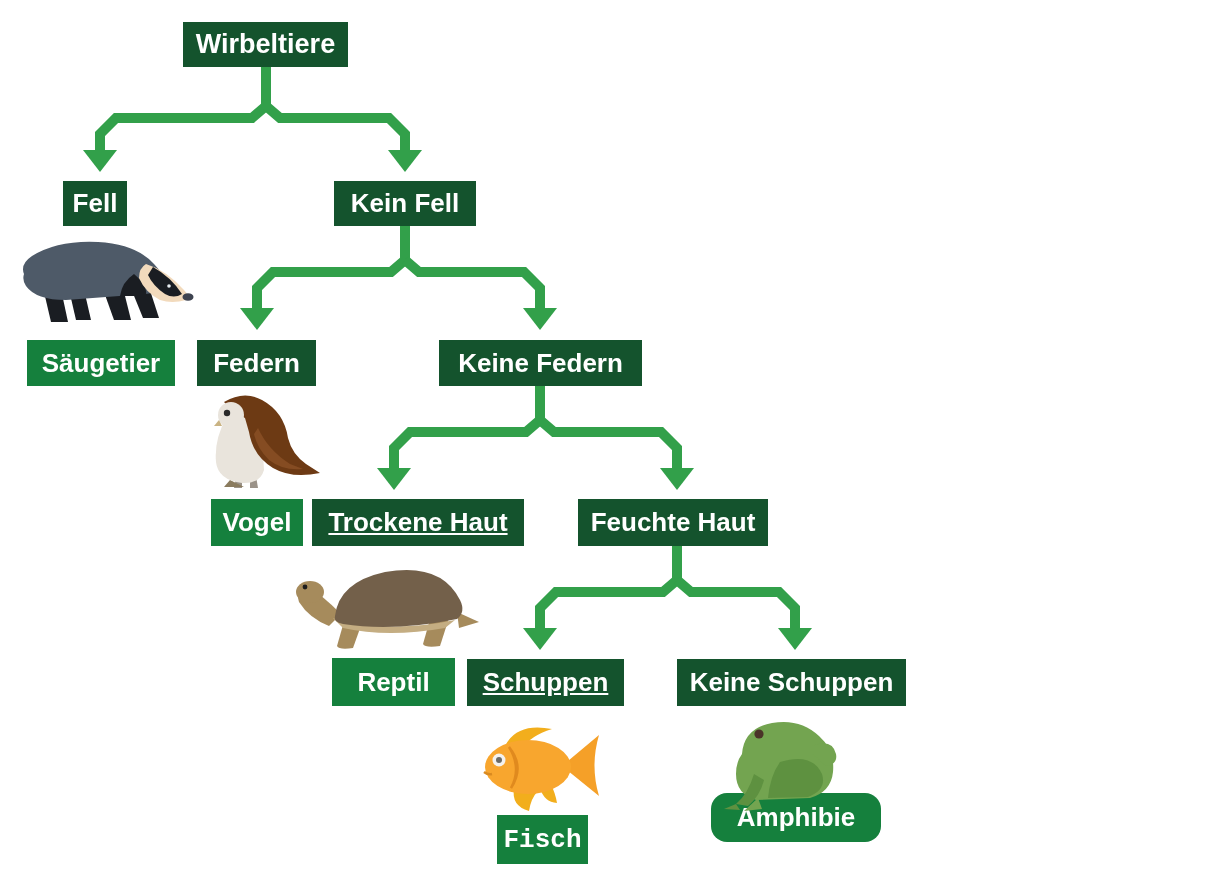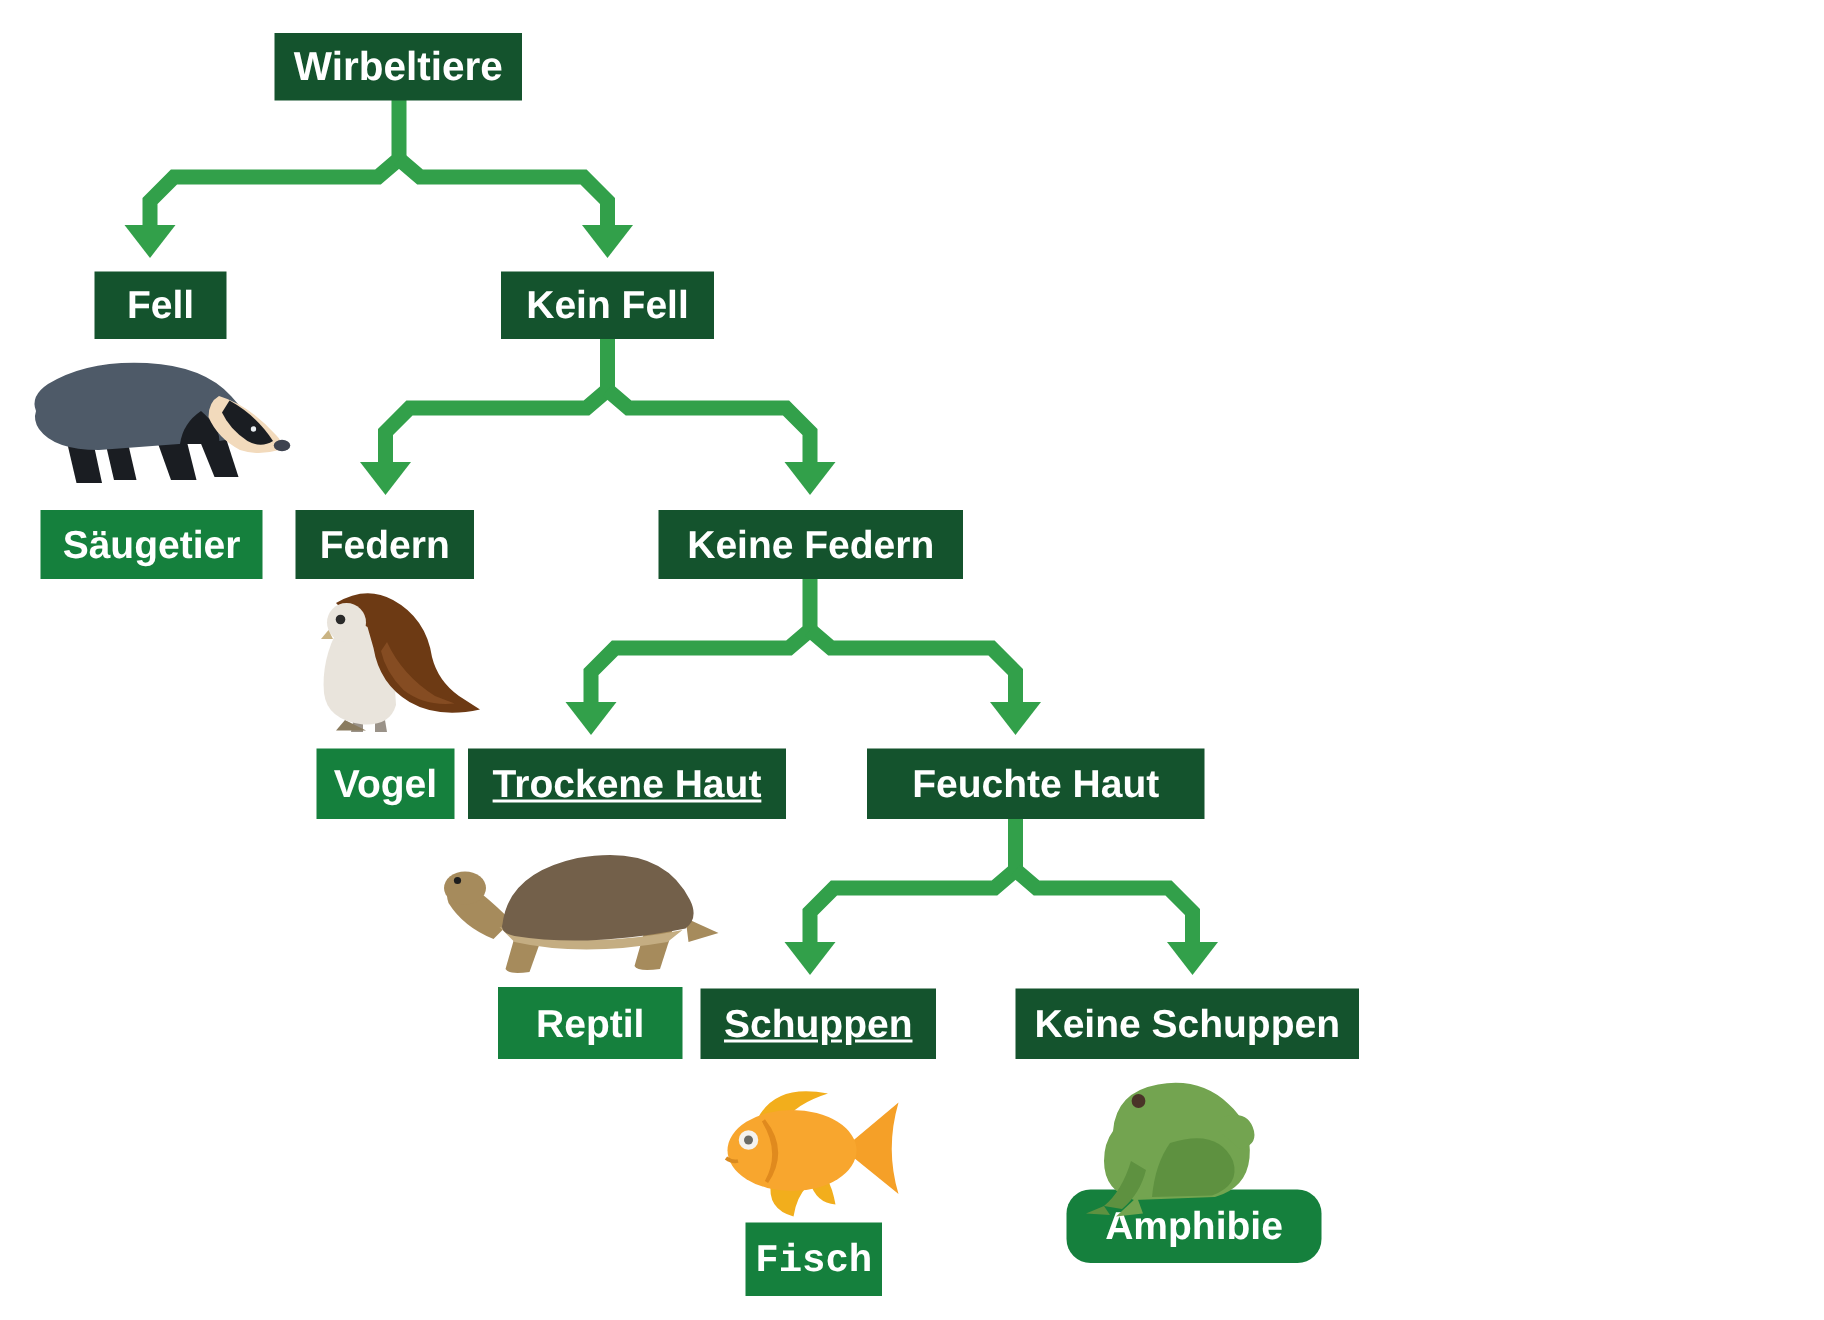--- a/index.html
+++ b/index.html
@@ -48,26 +48,26 @@
 
     <g stroke="#32a04a" stroke-width="10" fill="none" stroke-linejoin="miter">
       <path d="M677,545 L677,580 L663,592 L556,592 L540,608 L540,630"></path>
       <path d="M677,580 L691,592 L779,592 L795,608 L795,630"></path>
       <polygon points="523,628 557,628 540,650" fill="#32a04a" stroke="none"></polygon>
       <polygon points="778,628 812,628 795,650" fill="#32a04a" stroke="none"></polygon>
     </g>
   </svg>
 
   <div class="node decision root" style="left:183px; top:22px; width:165px; height:45px;">Wirbeltiere</div>
-  <div class="node decision" style="left:63px; top:181px; width:88px; height:45px;">Fell</div>
+  <div class="node decision" style="left:63px; top:181px; width:64px; height:45px;">Fell</div>
   <div class="node decision" style="left:197px; top:340px; width:119px; height:46px;">Federn</div>
   <div class="node decision" style="left:334px; top:181px; width:142px; height:45px;">Kein Fell</div>
   <div class="node decision" style="left:439px; top:340px; width:203px; height:46px;">Keine Federn</div>
   <div class="node decision" style="left:312px; top:499px; width:212px; height:47px;text-decoration:underline;">Trockene Haut</div>
-  <div class="node decision" style="left:578px; top:499px; width:225px; height:47px;">Feuchte Haut</div>
+  <div class="node decision" style="left:578px; top:499px; width:190px; height:47px;">Feuchte Haut</div>
   <div class="node decision" style="left:467px; top:659px; width:157px; height:47px;text-decoration:underline;">Schuppen</div>
   <div class="node decision" style="left:677px; top:659px; width:229px; height:47px;">Keine Schuppen</div>
 
   <div class="node klass" style="left:27px; top:340px; width:148px; height:46px;">Säugetier</div>
   <div class="node klass" style="left:211px; top:499px; width:92px; height:47px;">Vogel</div>
   <div class="node klass" style="left:332px; top:658px; width:123px; height:48px;">Reptil</div>
   <div class="node klass" style="left:497px; top:815px; width:91px; height:49px;font-family:Liberation Mono, monospace;">Fisch</div>
   <div class="node klass" style="left:711px; top:793px; width:170px; height:49px;border-radius:16px;">Amphibie</div>
 
   <svg class="animal" style="left:18px; top:234px;" width="178" height="94" viewBox="0 0 178 94">

